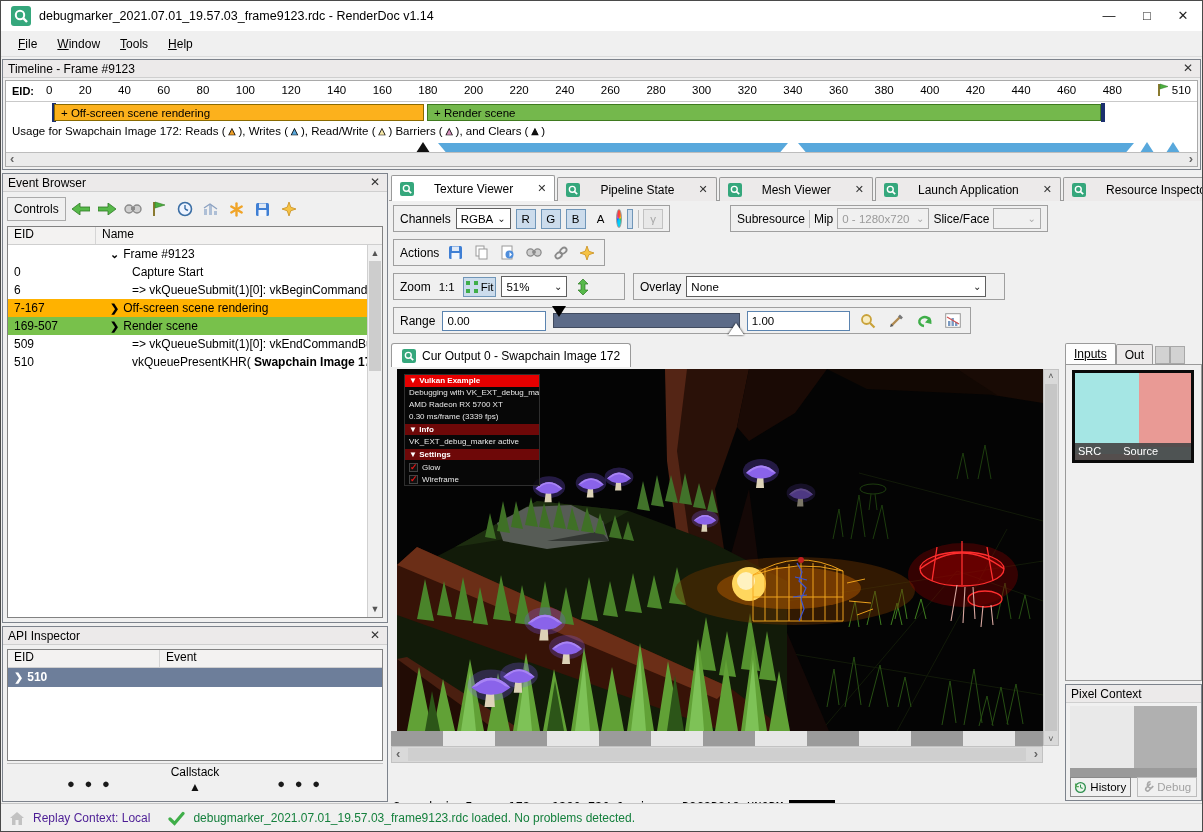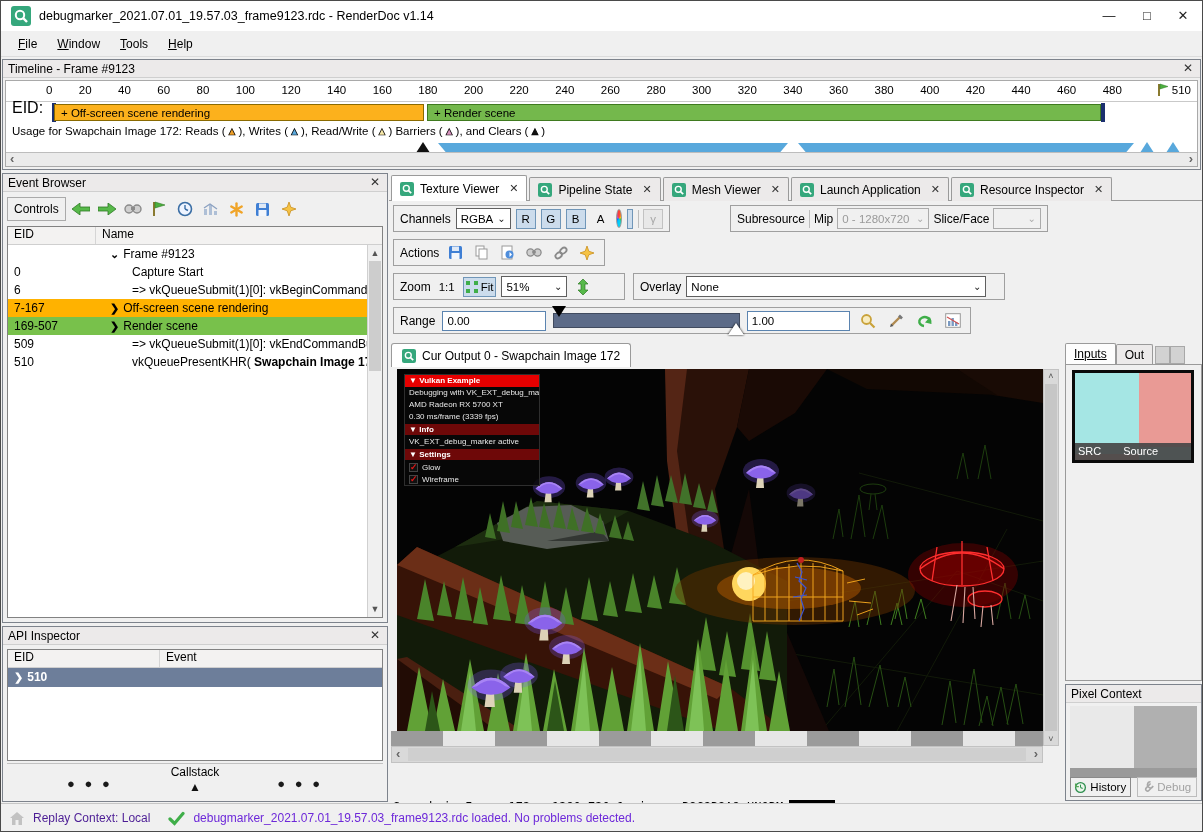--- a/index.html
+++ b/index.html
@@ -18,21 +18,21 @@
 
   
   .panel { border:1px solid #7d838c; background:#f0f0f0; }
   .panel-title { height:18px; line-height:18px; padding-left:5px; background:#eceaea; border-bottom:1px solid #cfcfcf; position:relative; }
   .panel-close { position:absolute; right:4px; top:0; width:16px; height:18px; text-align:center; line-height:17px; font-size:12px; color:#333; }
 
   
   .timeline { left:1px; top:58px; width:1199px; height:111px; }
   .tl-body { position:absolute; left:2px; top:20px; right:2px; bottom:2px; background:#ffffff; border:1px solid #a9a9a9; }
   .tl-scale { position:absolute; left:0; top:0; right:0; height:21px; border-bottom:1px solid #c9c9c9; }
-  .tl-eid-label { position:absolute; left:6px; top:18px; font-size:16px; }
+  .tl-eid-label { position:absolute; left:6px; top:4px; font-size:11px;font-weight:bold; }
   .tl-ticks { position:absolute; left:40px; top:3px; width:1076px; display:flex; justify-content:space-between; font-size:11.5px; }
   .tl-end { position:absolute; right:6px; top:2px; display:flex; align-items:center; gap:3px; font-size:11.5px; }
   .tl-bars { position:absolute; left:0; top:21px; right:0; height:22px; }
   .tl-bar { position:absolute; top:2px; height:17px; font-size:11.5px; line-height:16px; padding-left:6px; white-space:nowrap; overflow:hidden; }
   .tl-bar-orange { left:48px; width:370px; background:#fcb11c; border:1px solid #8a6a00; }
   .tl-bar-green { left:421px; width:674px; background:#74b84c; border:1px solid #3f7a1f; }
   .tl-marker { position:absolute; top:1px; width:4px; height:19px; background:#1b2f6e; }
   .tl-usage { position:absolute; left:0; top:43px; right:0; height:36px; }
   .usage-legend { position:absolute; left:6px; top:1px; font-size:11.5px; display:flex; align-items:center; white-space:pre; }
   .tri { font-size:11px; -webkit-text-stroke:0.7px #000; margin:0 1px; }
@@ -71,21 +71,21 @@
   .api-header { display:flex; height:18px; background:#f3f2f1; border-bottom:1px solid #cfcfcf; }
   .api-c1 { width:152px; padding-left:6px; border-right:1px solid #d5d5d5; }
   .api-c2 { flex:1; padding-left:6px; }
   .api-row-sel { display:flex; height:19px; line-height:19px; background:#6d7e9a; color:#fff; font-weight:bold; }
   .api-footer { position:absolute; left:4px; bottom:2px; right:4px; height:36px; border-top:1px solid #c2c2c2; text-align:center; }
   .api-dots { position:absolute; top:12px; font-size:13px; letter-spacing:3px; color:#1a1a1a; }
   .api-expand { position:absolute; left:0; right:0; top:16px; font-size:12px; color:#111; }
 
   
   .tabbar { left:390px; top:174px; width:811px; height:26px; display:flex; align-items:flex-end; }
-  .tab { display:flex; align-items:center; gap:6px; height:24px; padding:0 8px; border:1px solid #9a9a9a; border-bottom:none; background:#eceaea; margin-right:2px; border-radius:2px 2px 0 0; font-size:12px; white-space:nowrap; }
+  .tab { display:flex; align-items:center; gap:20px; height:24px; padding:0 8px; border:1px solid #9a9a9a; border-bottom:none; background:#eceaea; margin-right:2px; border-radius:2px 2px 0 0; font-size:12px; white-space:nowrap; }
   .tab.active { background:#ffffff; height:26px; }
   .tab .x { color:#333; font-size:11px; margin-left:4px; }
   .tv-bg { left:388px; top:199px; width:813px; height:601px; background:#f0f0f0; border-top:1px solid #9a9a9a; }
 
   
   .grp { position:absolute; border:1px solid #9f9f9f; background:#f0f0f0; display:flex; align-items:center; gap:5px; padding:0 6px; height:27px; font-size:12px; white-space:nowrap; }
   .select { background:#fff; border:1px solid #5f5f5f; height:21px; display:flex; align-items:center; justify-content:space-between; padding:0 4px; font-size:11.5px; }
   .select .dd { font-size:10px; color:#222; margin-left:4px; }
   .select.disabled { background:#f0f0f0; color:#9a9a9a; border-color:#ababab; }
   .select.disabled .dd { color:#ababab; }
@@ -141,21 +141,21 @@
   .pc-left { position:absolute; left:0; top:0; width:50%; height:100%; background:#e9e9e9; }
   .pc-right { position:absolute; left:50%; top:0; right:0; height:100%; background:#b0b0b0; }
   .pc-strip { position:absolute; left:4px; top:83px; right:4px; height:10px; background:#9a9a9a; }
   .pc-buttons { position:absolute; left:4px; bottom:3px; right:4px; height:20px; display:flex; gap:6px; }
   .pc-btn { flex:1; border:1px solid #8a8a8a; background:#f0f0f0; display:flex; align-items:center; justify-content:center; gap:3px; font-size:11.5px; }
   .pc-btn.disabled { color:#a2a2a2; border-color:#bdbdbd; }
 
   
   .statusbar { left:0; top:802px; width:1201px; height:29px; background:#f0f0f0; border-top:1px solid #c6c6c6; display:flex; align-items:center; gap:8px; padding-left:8px; }
   .sb-context { color:#4c1d95; }
-  .sb-msg { color:#6d28d9; }
+  .sb-msg { color:#15803d; }
 </style>
 </head>
 <body>
 
 <div class="window">
 
   <div class="abs titlebar">
     <svg class="abs" style="left:10px;top:5px" width="20" height="20" viewBox="0 0 20 20">
         <rect width="20" height="20" rx="3" fill="#35a77c"></rect>
         <circle cx="9" cy="9" r="4.2" fill="none" stroke="#fff" stroke-width="2"></circle>

